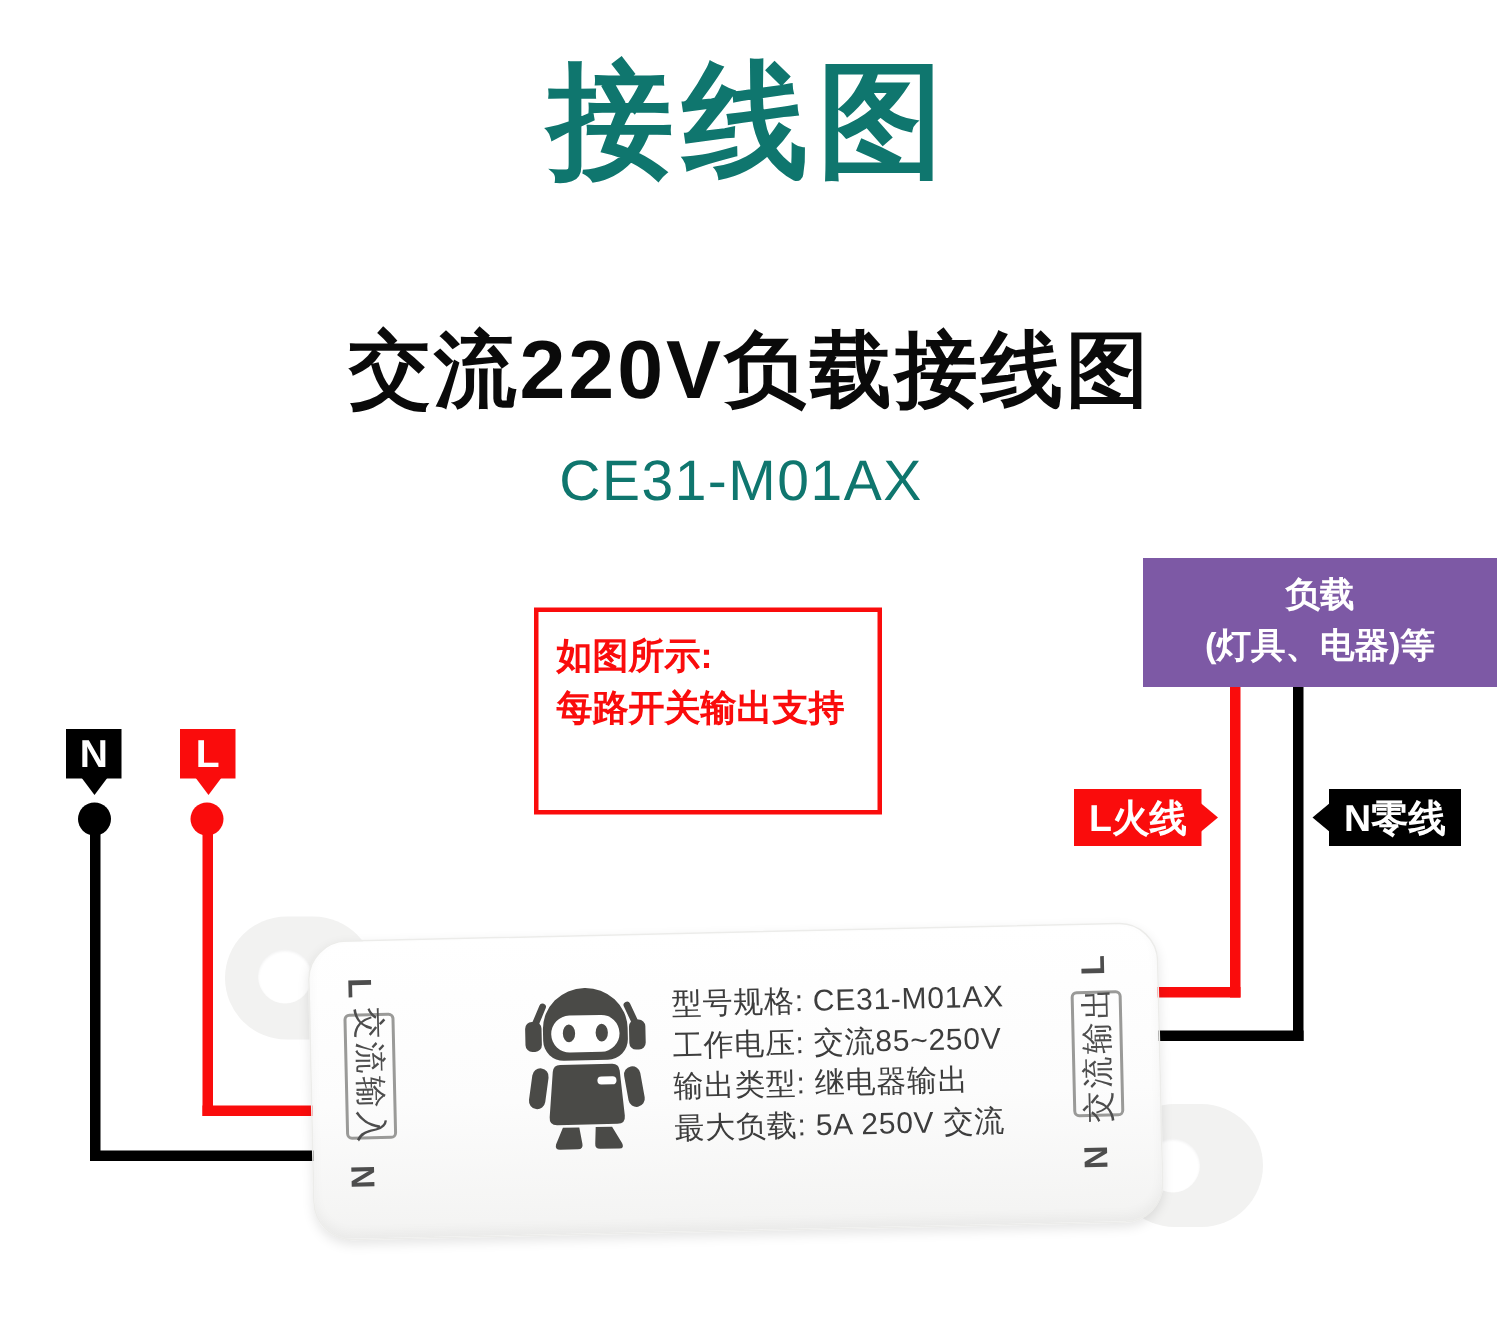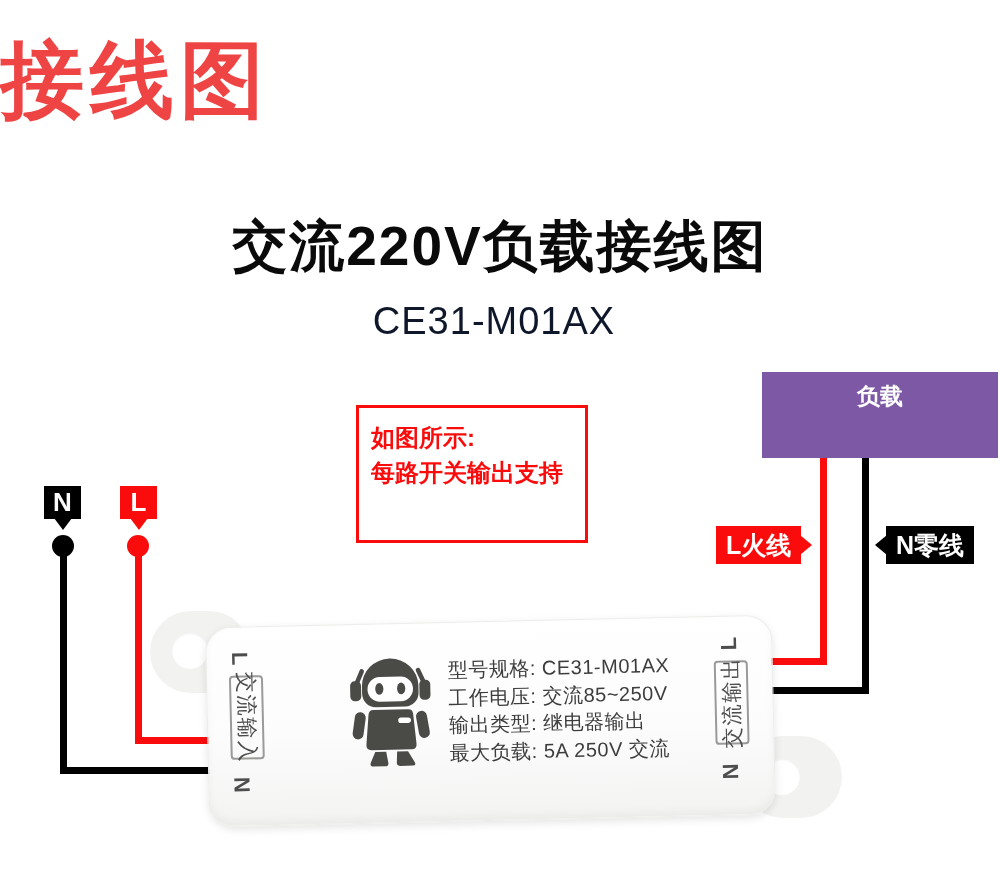--- a/index.html
+++ b/index.html
@@ -8,33 +8,34 @@
     width:1000px;height:880px;
     background:#ffffff;
     font-family:"Liberation Sans","DejaVu Sans",sans-serif;
     overflow:hidden;
   }
   .abs{position:absolute;}
 
   
   .page-title{
     left:0;top:24px;width:1000px;
-    font-size:84px;font-weight:900;color:#ef4444;
+    text-align:center;
+    font-size:84px;font-weight:900;color:#0f766e;
     letter-spacing:6px;
   }
   .page-subtitle{
     left:0;top:210px;width:1000px;
     text-align:center;
     font-size:55px;font-weight:600;color:#0a0a0a;
     letter-spacing:2px;
   }
   .model-number{
     left:0;top:300px;width:988px;
     text-align:center;
-    font-size:38px;font-weight:500;color:#0f172a;
+    font-size:38px;font-weight:500;color:#0f766e;
     letter-spacing:1px;
   }
 
   
   .note-box{
     left:356px;top:405px;width:232px;height:138px;
     border:3px solid #fa0c0c;
     box-sizing:border-box;
     background:#fff;
     padding:12px 0 0 12px;
@@ -154,20 +155,21 @@
   <div class="abs page-subtitle">交流220V负载接线图</div>
   <div class="abs model-number">CE31-M01AX</div>
 
   <div class="abs note-box">
     <div class="note-line">如图所示:</div>
     <div class="note-line">每路开关输出支持</div>
   </div>
 
   <div class="abs load-box">
     <div class="load-line">负载</div>
+    <div class="load-line">(灯具、电器)等</div>
   </div>
 
   <div class="pin" style="left:44px;top:486px;">
     <span>N</span>
   </div>
   <div class="pin red" style="left:120px;top:486px;">
     <span>L</span>
   </div>
 
   <div class="dot" style="left:52px;top:535px;"></div>

